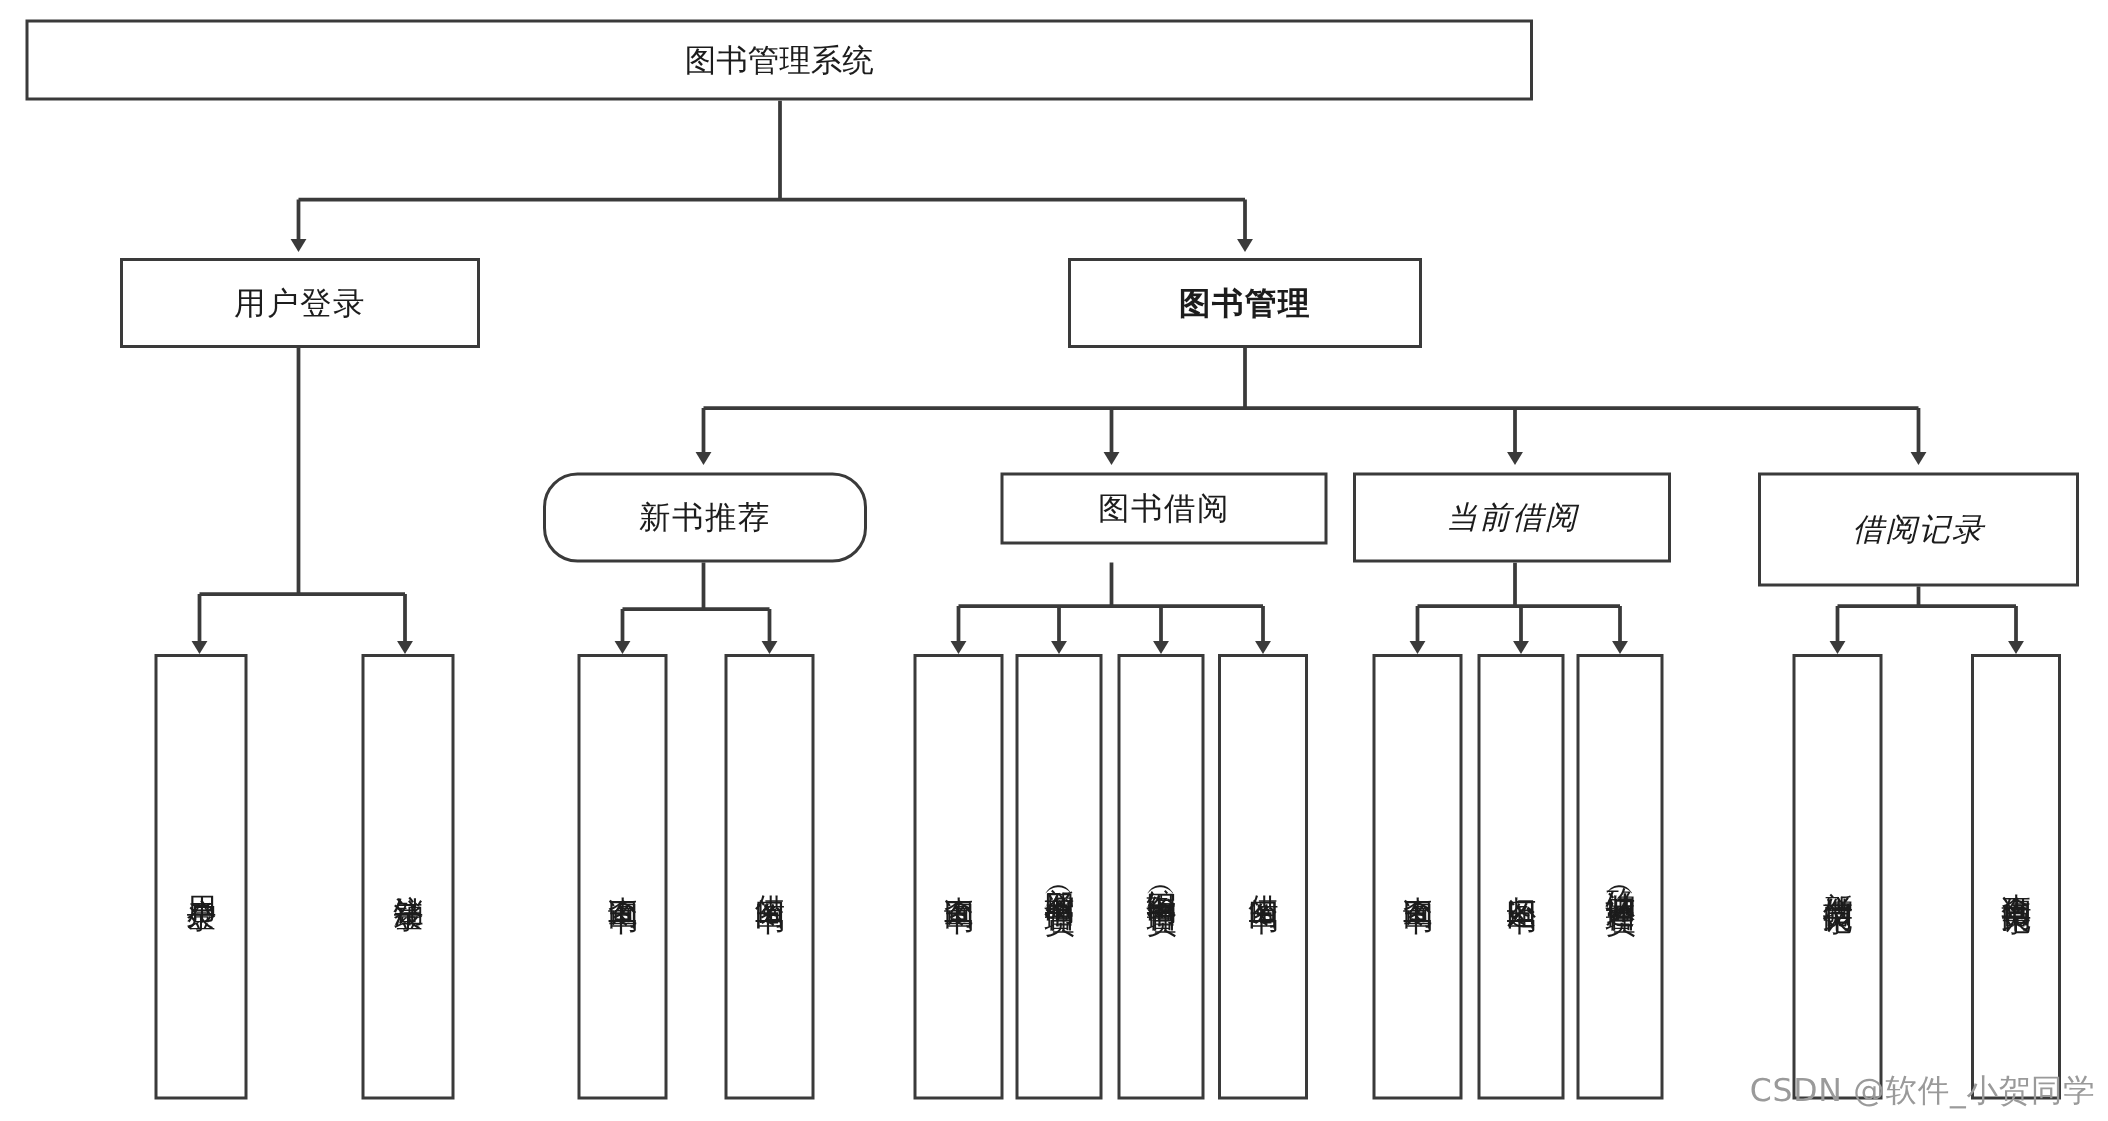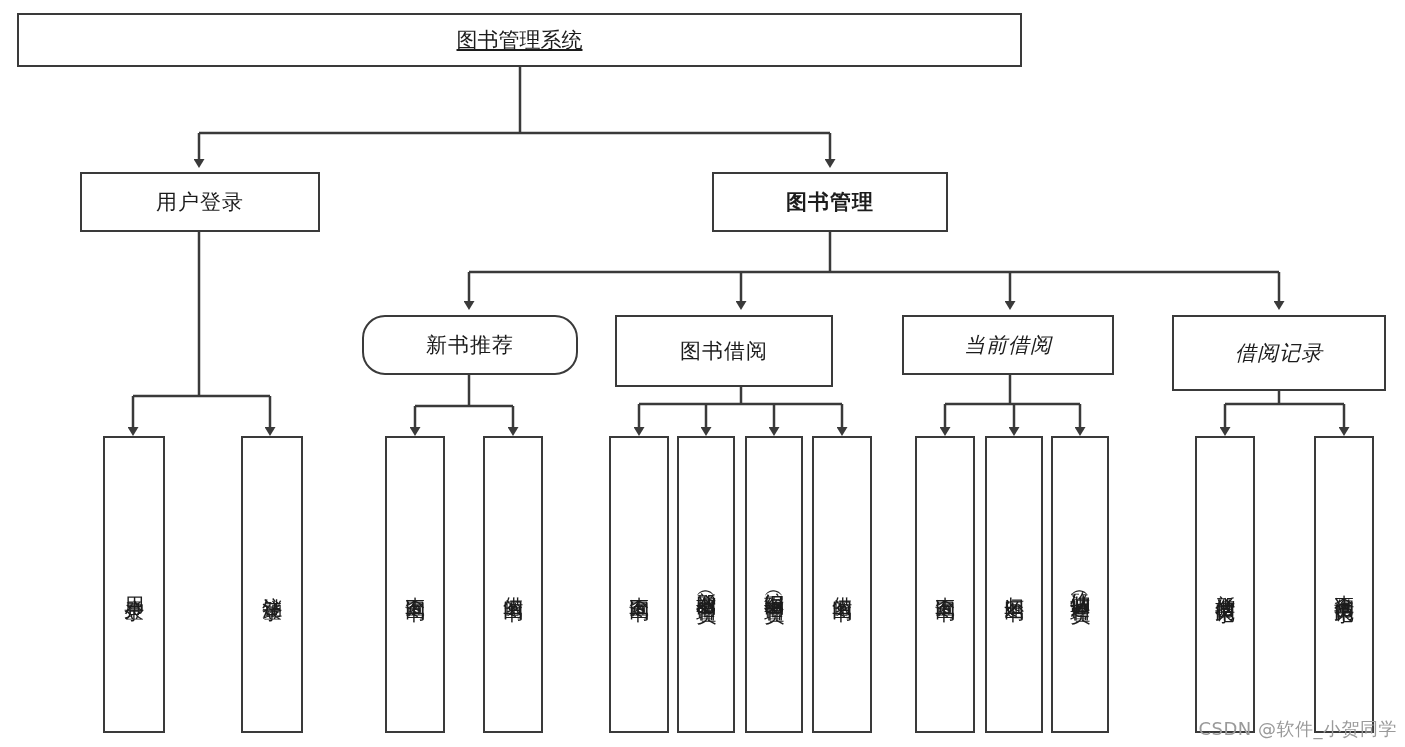--- a/index.html
+++ b/index.html
@@ -48,21 +48,21 @@
   .node.vert .vlabel{
     writing-mode:vertical-rl;
     text-orientation:upright;
     display:block;
     text-align:center;
   }
   .watermark{
     position:absolute;
     right:8px;
     bottom:6px;
-    font-size:18px;
+    font-size:21px;
     color:#9a9a9a;
     letter-spacing:0.5px;
     white-space:nowrap;
     margin-top:15px;
   }
 </style>
 </head>
 <body>
 
 <div id="canvas">
@@ -110,35 +110,35 @@
       <path d="M1014,404 L1014,428" marker-end="url(#arrow)"></path>
       <path d="M1080,404 L1080,428" marker-end="url(#arrow)"></path>
 
       <path d="M1279,375 L1279,404"></path>
       <path d="M1225,404 L1344,404"></path>
       <path d="M1225,404 L1225,428" marker-end="url(#arrow)"></path>
       <path d="M1344,404 L1344,428" marker-end="url(#arrow)"></path>
     </g>
   </svg>
 
-  <div class="node root" style="left:17px;top:13px;width:1005px;height:54px;text-decoration:underline;">
+  <div class="node root" style="left:17px;top:13px;width:1005px;height:54px;">
     <span>图书管理系统</span>
   </div>
 
   <div class="node horiz" style="left:80px;top:172px;width:240px;height:60px;">
     <span>用户登录</span>
   </div>
   <div class="node horiz" style="left:712px;top:172px;width:236px;height:60px;font-weight:bold;">
     <span>图书管理</span>
   </div>
 
   <div class="node horiz" style="left:362px;top:315px;width:216px;height:60px;border-radius:23px;">
     <span>新书推荐</span>
   </div>
-  <div class="node horiz" style="left:615px;top:315px;width:218px;height:72px;">
+  <div class="node horiz" style="left:667px;top:315px;width:218px;height:48px;">
     <span>图书借阅</span>
   </div>
   <div class="node horiz" style="left:902px;top:315px;width:212px;height:60px;font-style:italic;">
     <span>当前借阅</span>
   </div>
   <div class="node horiz" style="left:1172px;top:315px;width:214px;height:76px;font-style:italic;">
     <span>借阅记录</span>
   </div>
 
   <div class="node vert" style="left:103px;top:436px;width:62px;height:297px;">

